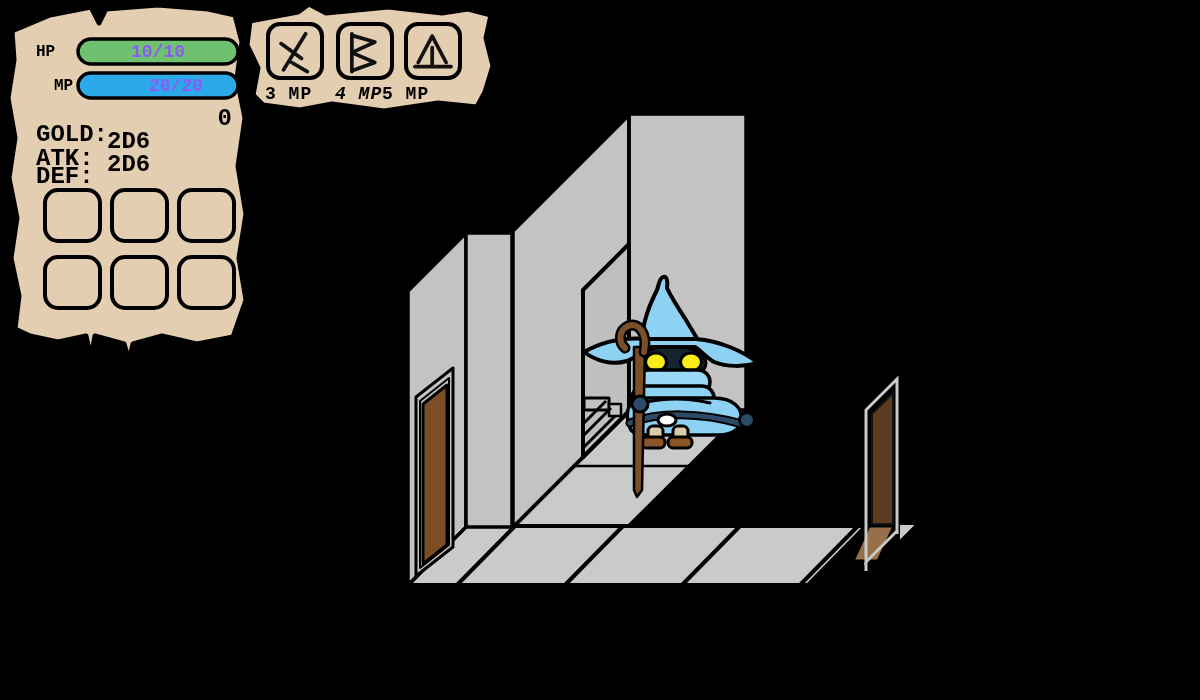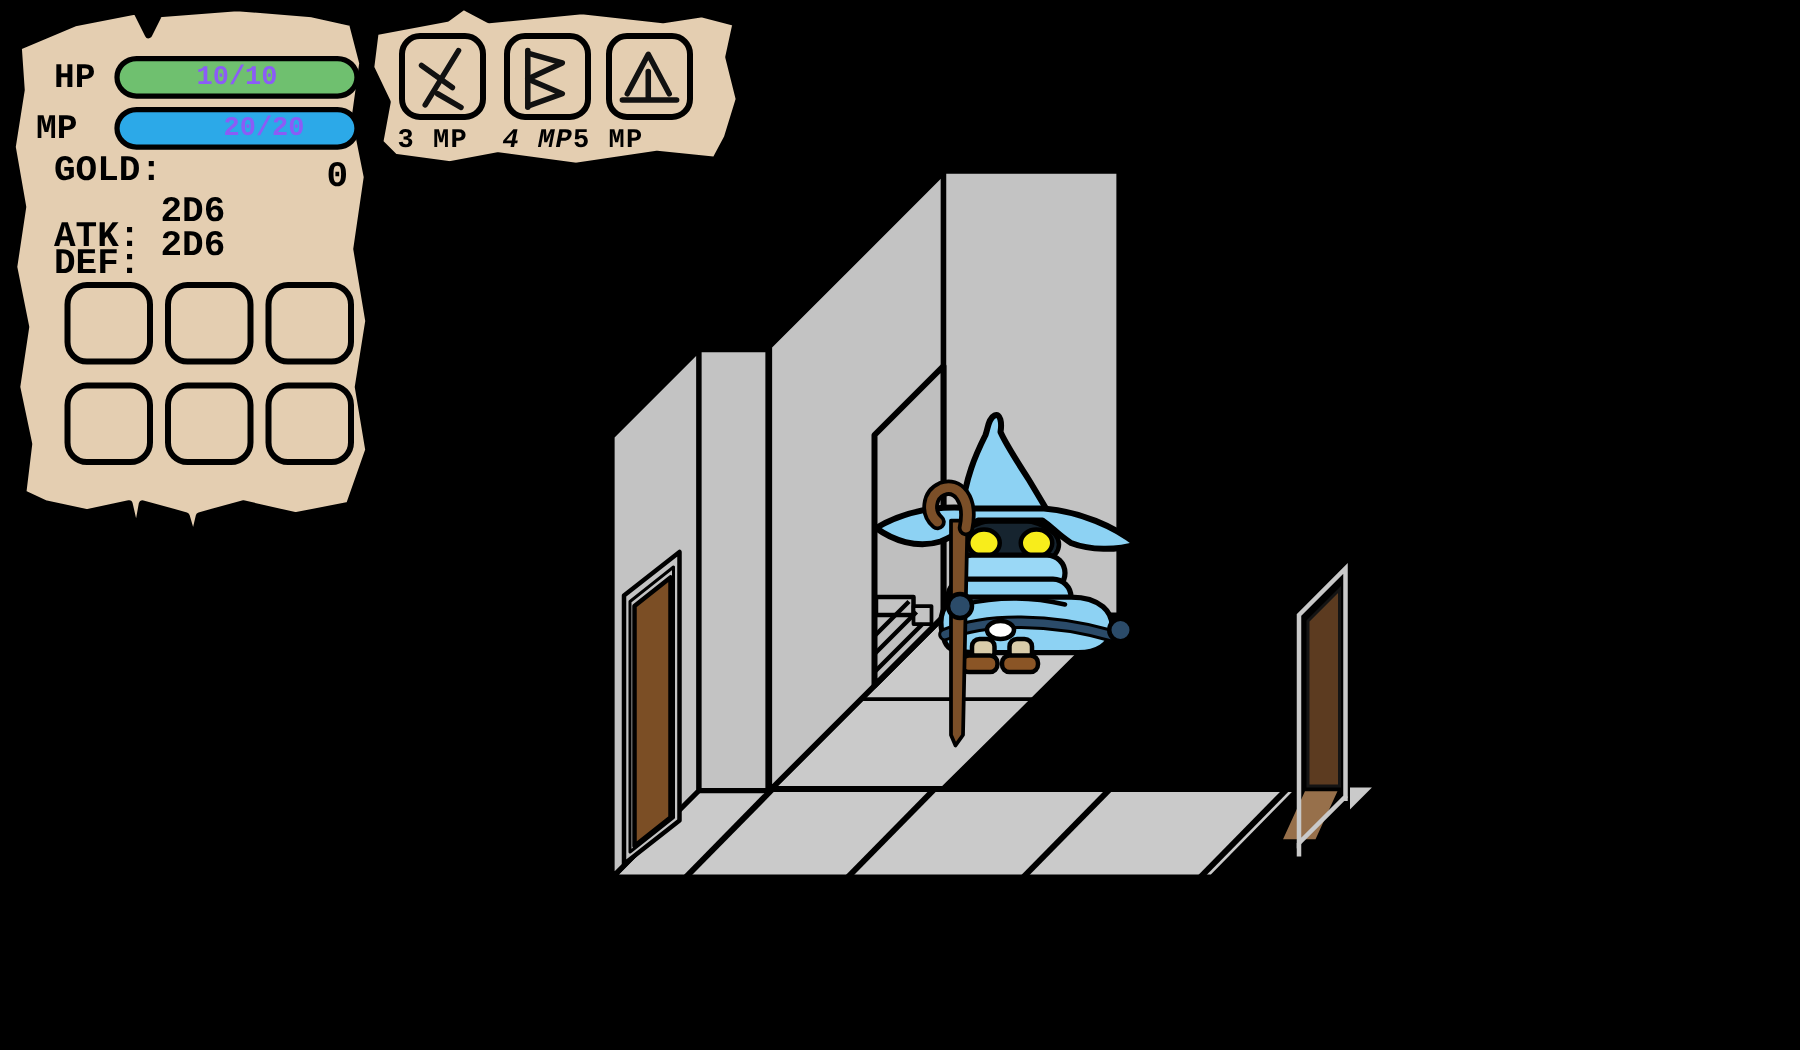--- a/index.html
+++ b/index.html
@@ -1,21 +1,21 @@
 <!DOCTYPE html>
 <html><head>
 <meta charset="utf-8">
 <style>
   html,body{margin:0;padding:0;background:#000;}
   #app{position:relative;width:1200px;height:700px;background:#000;overflow:hidden;
        font-family:"Liberation Mono",monospace;}
   .stage{position:absolute;left:0;top:0;width:1200px;height:700px;}
   .abs{position:absolute;}
   .hud-text{color:#000;font-weight:bold;white-space:pre;}
-  .label-lg{font-size:23px;line-height:23px;}
+  .label-lg{font-size:16px;line-height:23px;}
   .stat{font-size:24px;line-height:22px;}
   .bar-value{font-size:18px;line-height:20px;height:20px;width:160px;text-align:center;
              color:#8b5cf6;font-weight:bold;}
   .slot{box-sizing:border-box;width:59px;height:55px;border:4px solid #000;border-radius:15px;
         background:transparent;}
   .spell-btn{box-sizing:border-box;width:58px;height:58px;border:4px solid #000;border-radius:14px;
         background:transparent;display:flex;align-items:center;justify-content:center;}
   .spell-cost{width:60px;text-align:left;font-size:18px;line-height:21px;color:#000;
         font-weight:bold;letter-spacing:1px;}
   svg{display:block;}
@@ -106,24 +106,24 @@
     <path d="M12,31 L50,15 L91,7 L99,23 L106,9 L158,5 L208,9 L235,15
              L242,42 L237,78 L245,118 L238,166 L246,214 L239,258 L246,300 L233,337
              L197,344 L162,336 L133,344 L129,361 L124,344 L95,336 L91,358 L86,336
              L58,342 L30,336 L15,329 L19,296 L11,258 L17,218 L9,178 L15,138 L8,98 L14,60 Z" stroke="#000" stroke-width="5" stroke-linejoin="round" fill="#E4CEB1"></path>
     <rect x="78" y="39" width="160" height="25" rx="13" stroke="#000" stroke-width="3.5" fill="#6FC06F"></rect>
     <rect x="78" y="73" width="160" height="25" rx="13" stroke="#000" stroke-width="3.5" fill="#2CA9E8"></rect>
   </svg>
 
   <div class="abs hud-text label-lg" style="left:36px;top:41px;">HP</div>
   <div class="abs bar-value" style="left:78px;top:42px;">10/10</div>
-  <div class="abs hud-text label-lg" style="left:24px;top:75px;">MP</div>
+  <div class="abs hud-text label-lg" style="left:54px;top:75px;">MP</div>
   <div class="abs bar-value" style="left:96px;top:76px;">20/20</div>
 
-  <div class="abs hud-text stat" style="left:36px;top:104px;">GOLD:</div>
+  <div class="abs hud-text stat" style="left:36px;top:124px;">GOLD:</div>
   <div class="abs hud-text stat" style="left:140px;top:108px;width:92px;text-align:right;">0</div>
   <div class="abs hud-text stat" style="left:36px;top:148px;">ATK:</div>
   <div class="abs hud-text stat" style="left:107px;top:131px;">2D6</div>
   <div class="abs hud-text stat" style="left:36px;top:166px;">DEF:</div>
   <div class="abs hud-text stat" style="left:107px;top:154px;">2D6</div>
 
   <div class="abs slot" style="left:43px;top:188px;"></div>
   <div class="abs slot" style="left:110px;top:188px;"></div>
   <div class="abs slot" style="left:177px;top:188px;"></div>
   <div class="abs slot" style="left:43px;top:255px;"></div>

